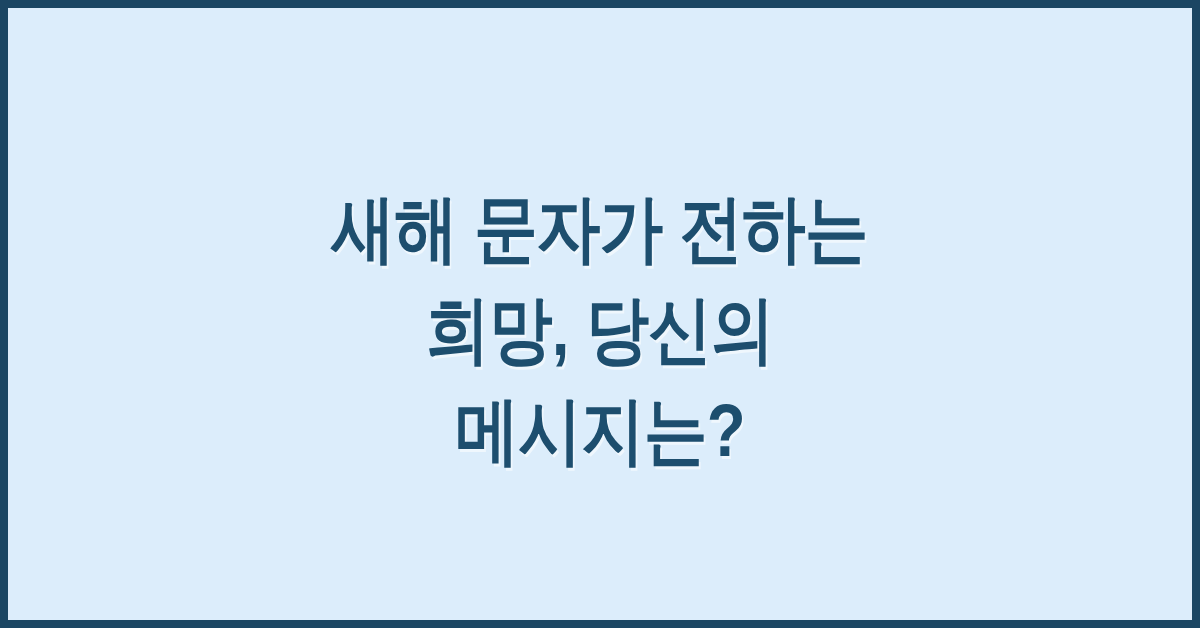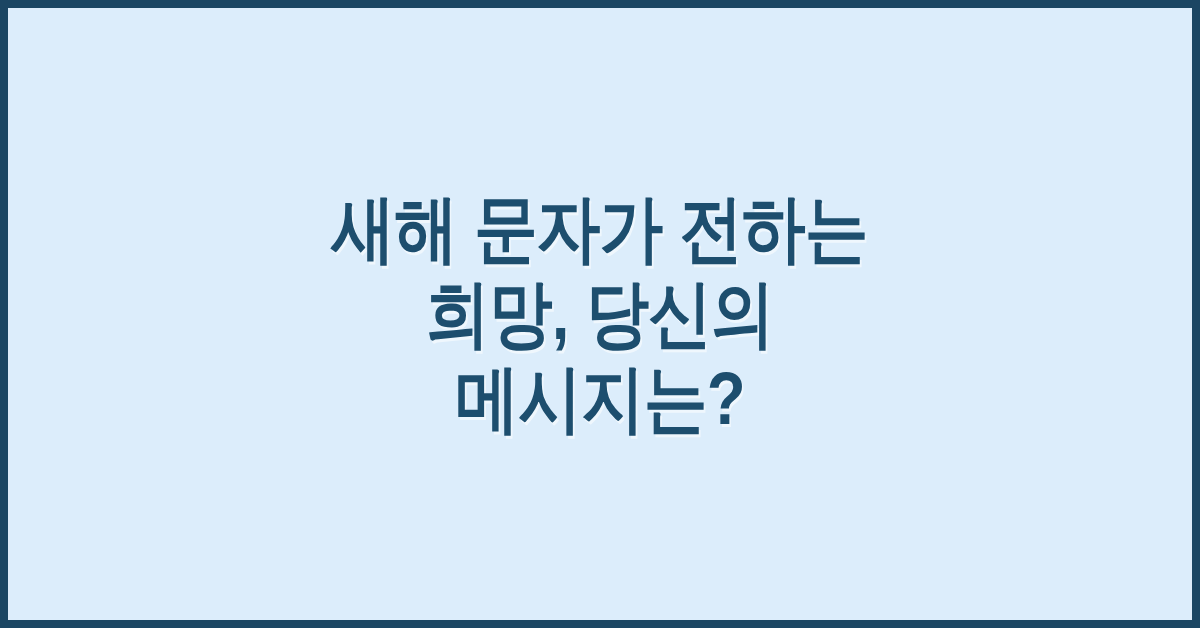--- a/index.html
+++ b/index.html
@@ -23,20 +23,21 @@
   .title-block {
     position: absolute;
     left: 0;
     right: 0;
     top: 178px;
     display: flex;
     flex-direction: column;
     align-items: center;
     justify-content: flex-start;
     text-align: center;
+    gap: 16px;
   }
 
   .title-line {
     display: block;
     font-family: "Liberation Sans", "DejaVu Sans", sans-serif;
     font-weight: 700;
     font-size: 74px;
     line-height: 85px;
     letter-spacing: -1px;
     color: #1d4e6e;

